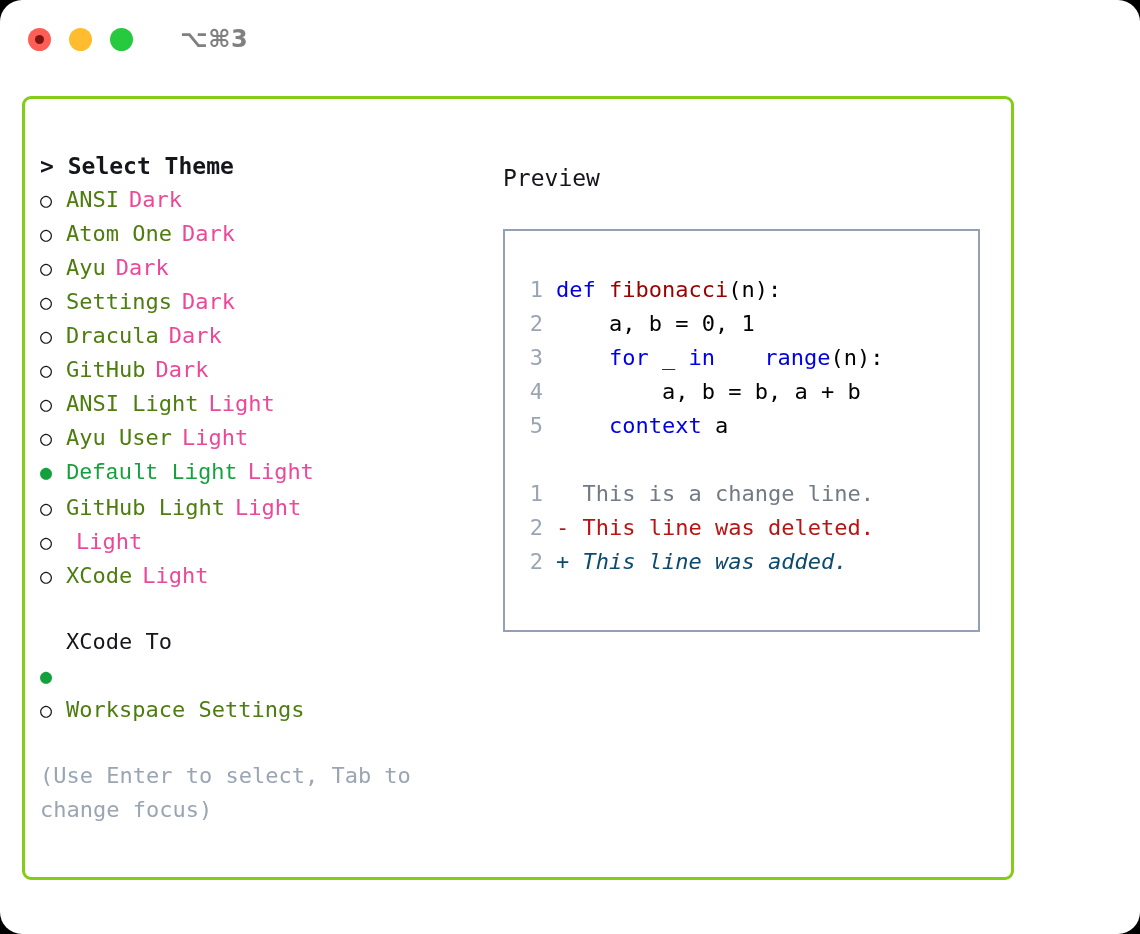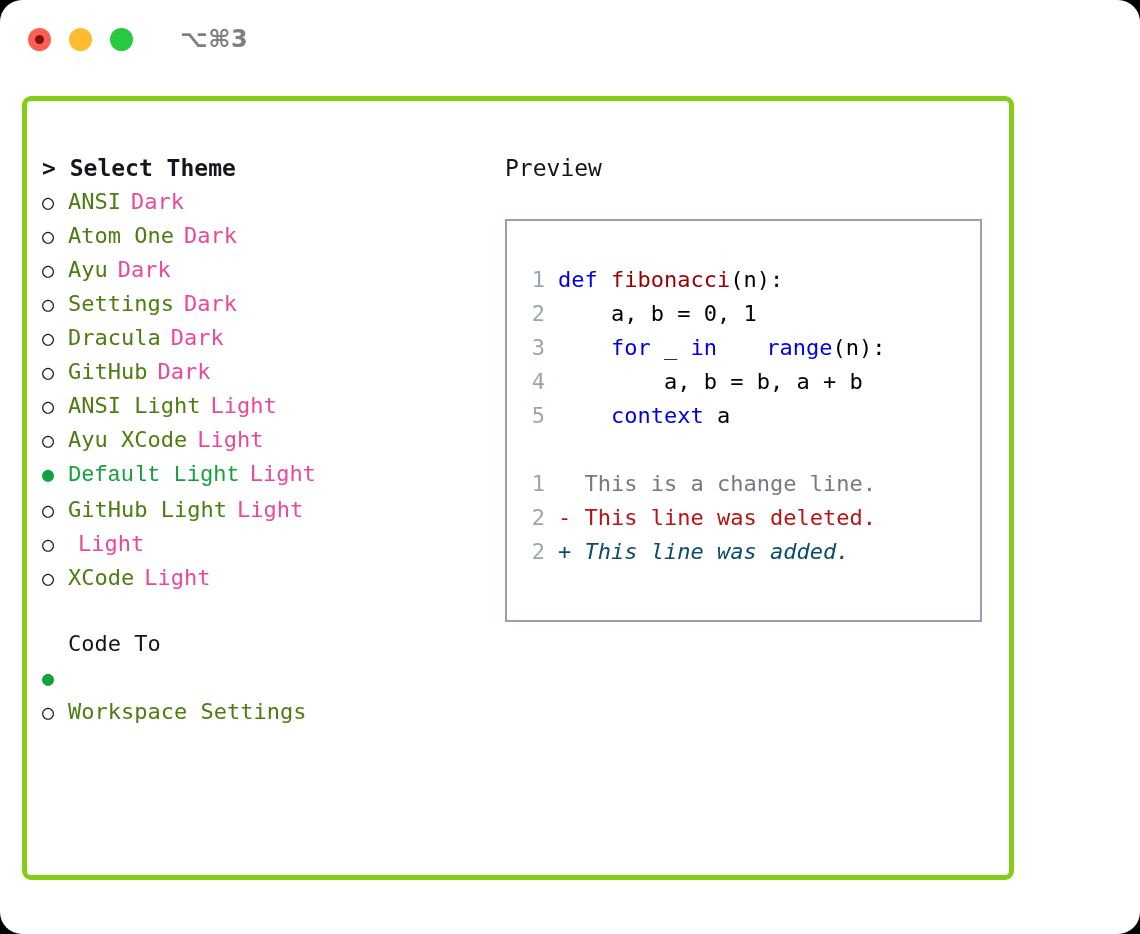--- a/index.html
+++ b/index.html
@@ -68,21 +68,21 @@
     font-family: "DejaVu Sans", sans-serif;
   }
 
   
   .dialog {
     position: absolute;
     left: 22px;
     top: 96px;
     width: 992px;
     height: 784px;
-    border: 5px solid #84cc16;
+    border: 3px solid #84cc16;
     border-radius: 9px;
     box-sizing: border-box;
     background: #ffffff;
   }
 
   .cols {
     position: absolute;
     left: 0; top: 0;
     width: 100%;
     height: 100%;
@@ -146,21 +146,21 @@
     color: #9aa5b4;
     line-height: 34px;
     width: 405px;
     font-family: "DejaVu Sans Mono", monospace;
   }
 
   
   .right {
     position: absolute;
     left: 478px;
-    top: 50px;
+    top: 62px;
     width: 500px;
   }
   .preview-title {
     font-size: 23px;
     color: #14161c;
     line-height: 34px;
     font-family: "DejaVu Sans Mono", monospace;
   }
   .preview-box {
     margin-top: 34px;
@@ -218,35 +218,36 @@
       <div class="left">
         <div class="section-title">&gt; Select Theme</div>
         <div class="opt-list" id="theme-list">
             <div class="opt"><span class="marker">○</span><span class="opt-label">ANSI</span><span class="opt-badge">Dark</span></div>
             <div class="opt"><span class="marker">○</span><span class="opt-label">Atom One</span><span class="opt-badge">Dark</span></div>
             <div class="opt"><span class="marker">○</span><span class="opt-label">Ayu</span><span class="opt-badge">Dark</span></div>
             <div class="opt"><span class="marker">○</span><span class="opt-label">Settings</span><span class="opt-badge">Dark</span></div>
             <div class="opt"><span class="marker">○</span><span class="opt-label">Dracula</span><span class="opt-badge">Dark</span></div>
             <div class="opt"><span class="marker">○</span><span class="opt-label">GitHub</span><span class="opt-badge">Dark</span></div>
             <div class="opt"><span class="marker">○</span><span class="opt-label">ANSI Light</span><span class="opt-badge">Light</span></div>
-            <div class="opt"><span class="marker">○</span><span class="opt-label">Ayu XCode</span><span class="opt-badge">Light</span></div>
+            <div class="opt"><span class="marker">○</span><span class="opt-label">Ayu User</span><span class="opt-badge">Light</span></div>
             <div class="opt selected"><span class="marker">●</span><span class="opt-label">Default Light</span><span class="opt-badge">Light</span></div>
             <div class="opt"><span class="marker">○</span><span class="opt-label">GitHub Light</span><span class="opt-badge">Light</span></div>
             <div class="opt"><span class="marker">○</span><span class="opt-badge">Light</span></div>
             <div class="opt"><span class="marker">○</span><span class="opt-label">XCode</span><span class="opt-badge">Light</span></div>
           </div>
 
         <div class="apply-block">
-          <div class="apply-heading">Code To</div>
+          <div class="apply-heading">XCode To</div>
           <div class="opt-list" id="apply-list">
               <div class="opt selected"><span class="marker">●</span></div>
               <div class="opt"><span class="marker">○</span><span class="opt-label">Workspace Settings</span></div>
             </div>
         </div>
 
+        <div class="hint">(Use Enter to select, Tab to change focus)</div>
       </div>
 
       <div class="right">
         <div class="preview-title">Preview</div>
         <div class="preview-box">
           <div id="code-block">
               <div class="code-line"><span class="lnum">1</span><span class="ltext"><span class="tok-kw">def</span><span class="tok-pl"> </span><span class="tok-fn">fibonacci</span><span class="tok-pl">(n):</span></span></div>
               <div class="code-line"><span class="lnum">2</span><span class="ltext"><span class="tok-pl">    a, b = 0, 1</span></span></div>
               <div class="code-line"><span class="lnum">3</span><span class="ltext"><span class="tok-pl">    </span><span class="tok-kw">for</span><span class="tok-pl"> _ </span><span class="tok-kw">in</span><span class="tok-pl"> </span><span class="tok-bi">range</span><span class="tok-pl">(n):</span></span></div>
               <div class="code-line"><span class="lnum">4</span><span class="ltext"><span class="tok-pl">        a, b = b, a + b</span></span></div>

